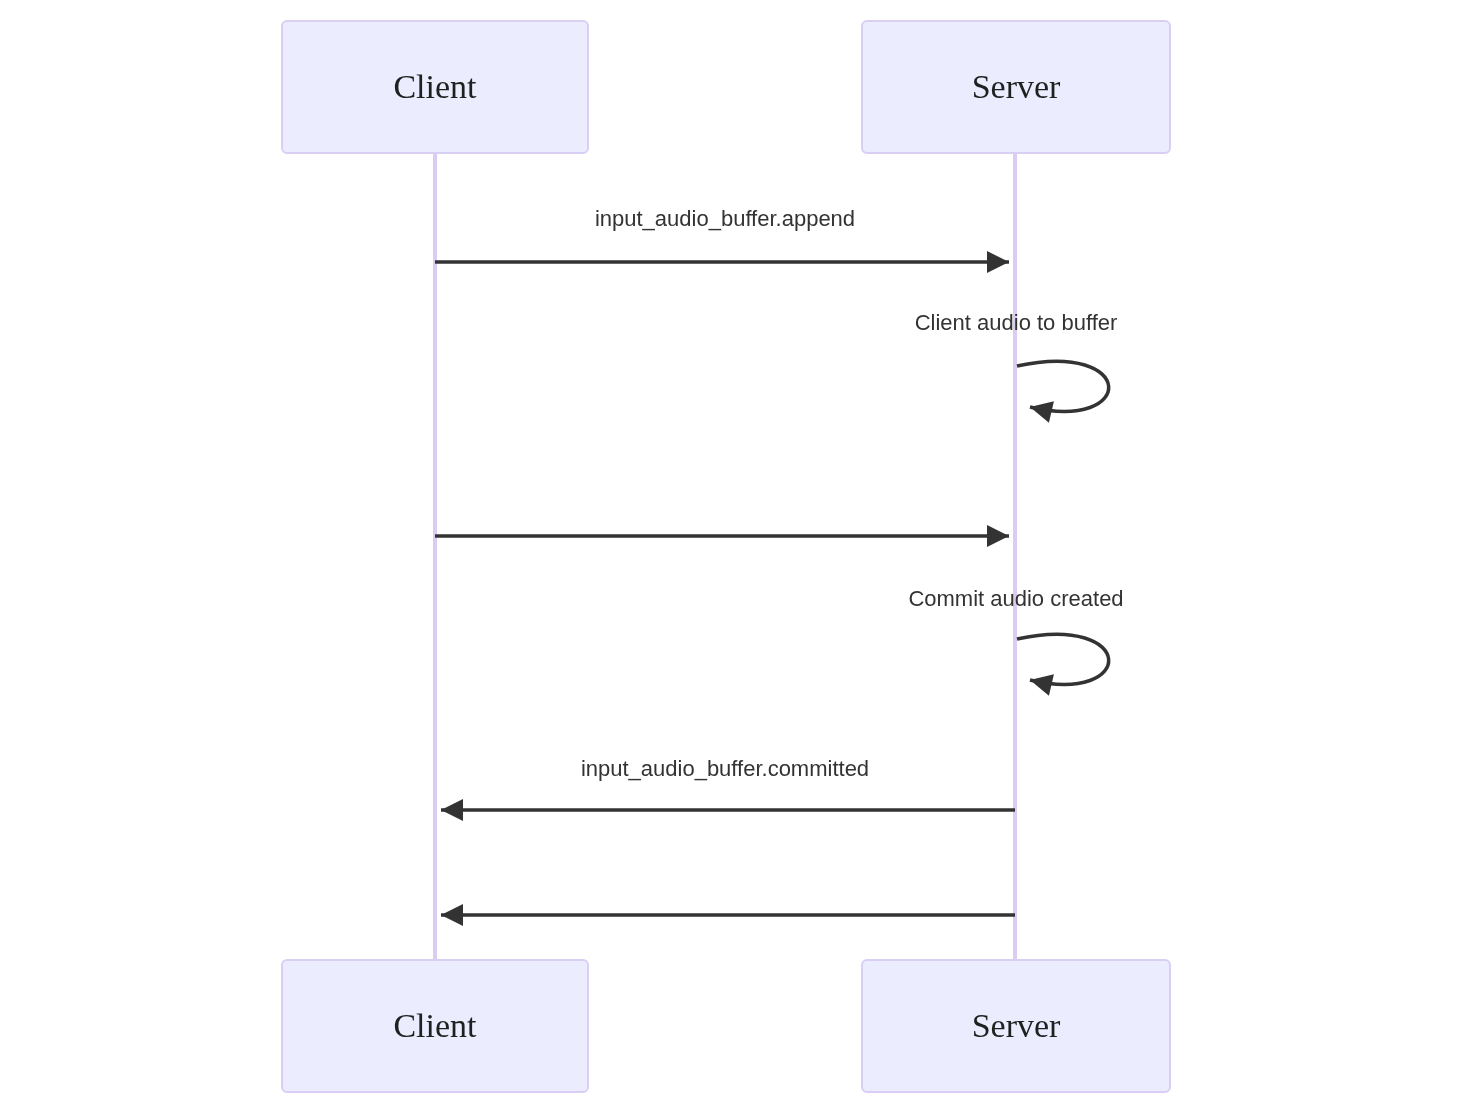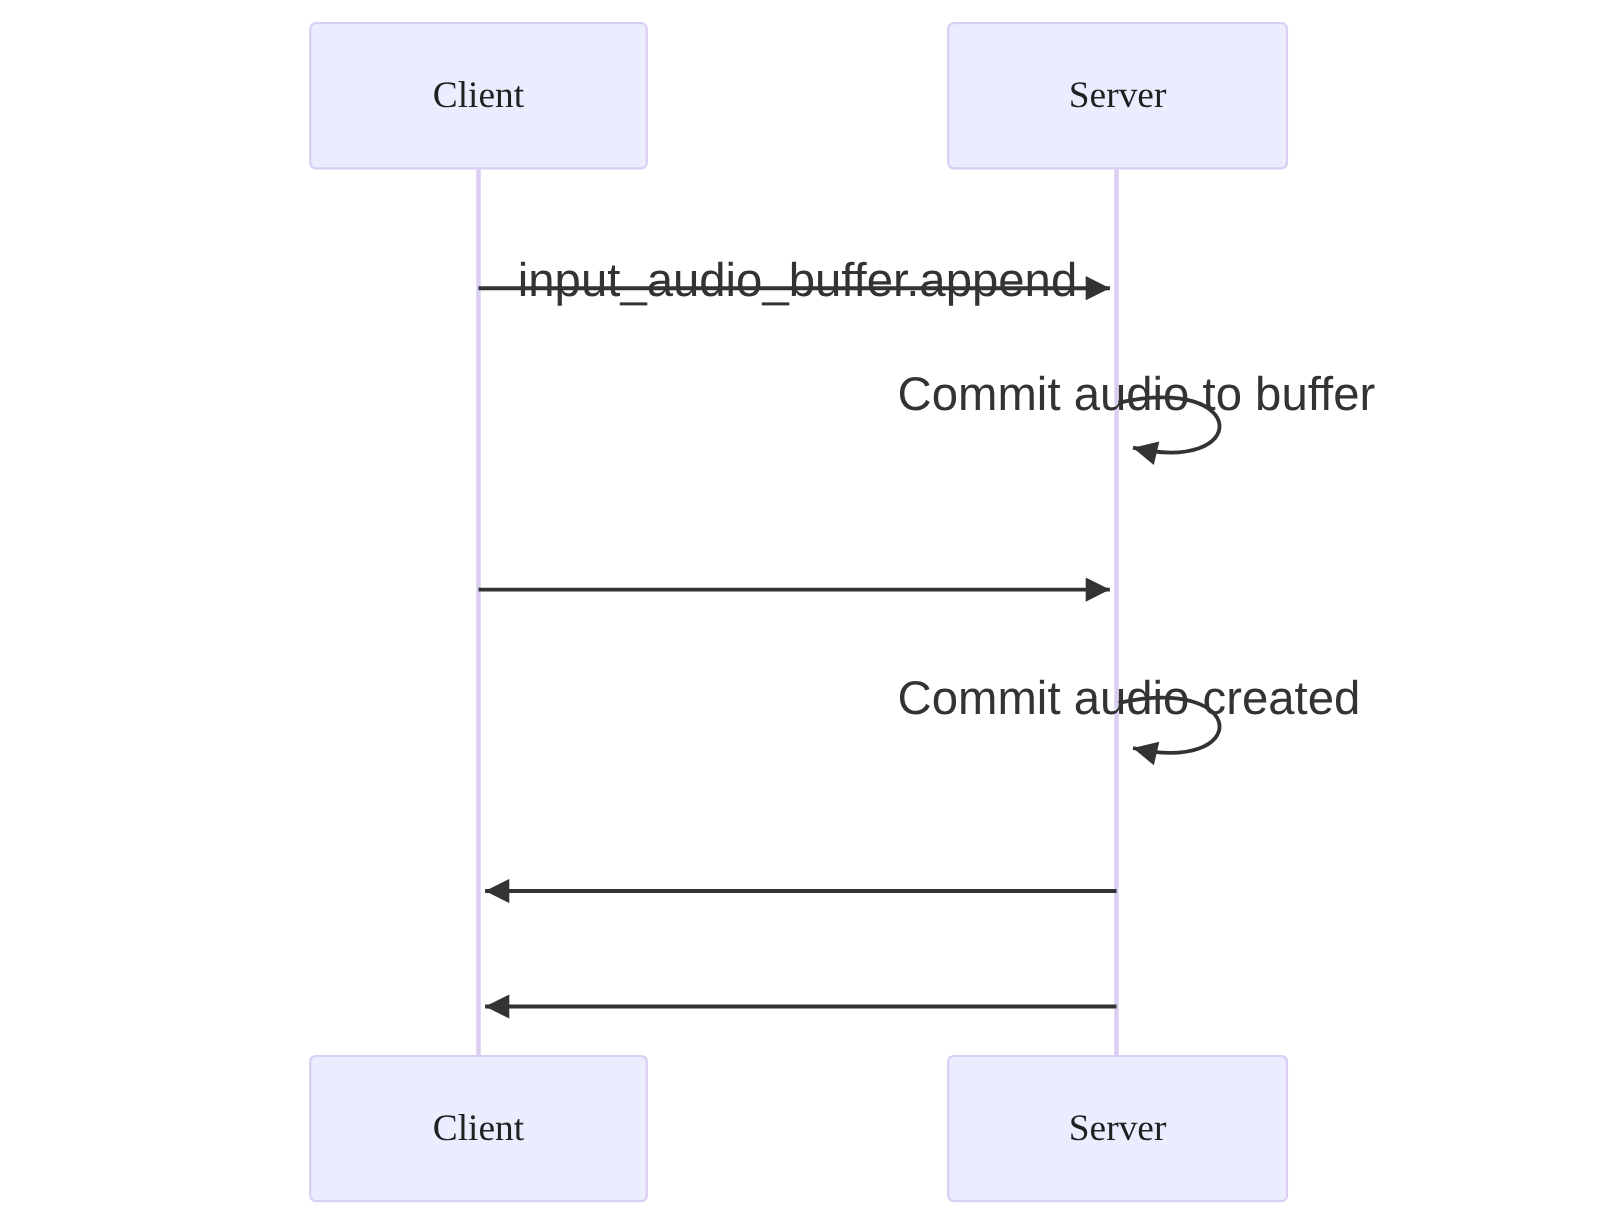--- a/index.html
+++ b/index.html
@@ -28,27 +28,26 @@
     color: #1f2020;
     font-family: Liberation Serif, serif;
   }
   .lifeline {
     position: absolute;
     width: 4px;
     background: #D9CEF1;
   }
   .msg-label {
     position: absolute;
-    font-size: 43px;
+    font-size: 22px;
     line-height: 44px;
     height: 44px;
     color: #333333;
     text-align: center;
     white-space: nowrap;
-    margin-top: 36px;
   }
   svg.wires {
     position: absolute;
     left: 0;
     top: 0;
     width: 1471px;
     height: 1115px;
     pointer-events: none;
   }
 </style>
@@ -89,20 +88,21 @@
 
   <div class="actor-box" style="left:281px; top:959px; width:308px; height:134px;">
     <span>Client</span>
   </div>
   <div class="actor-box" style="left:861px; top:959px; width:310px; height:134px;">
     <span>Server</span>
   </div>
 
   <div class="msg-label" style="left:435px; top:197px; width:580px;">input_audio_buffer.append</div>
 
-  <div class="msg-label" style="left:816px; top:301px; width:400px;">Commit audio to buffer</div>
+  <div class="msg-label" style="left:816px; top:301px; width:400px;">Client audio to buffer</div>
 
 
   <div class="msg-label" style="left:816px; top:577px; width:400px;">Commit audio created</div>
 
+  <div class="msg-label" style="left:435px; top:747px; width:580px;">input_audio_buffer.committed</div>
 
 
 </div>
 
 </body></html>

